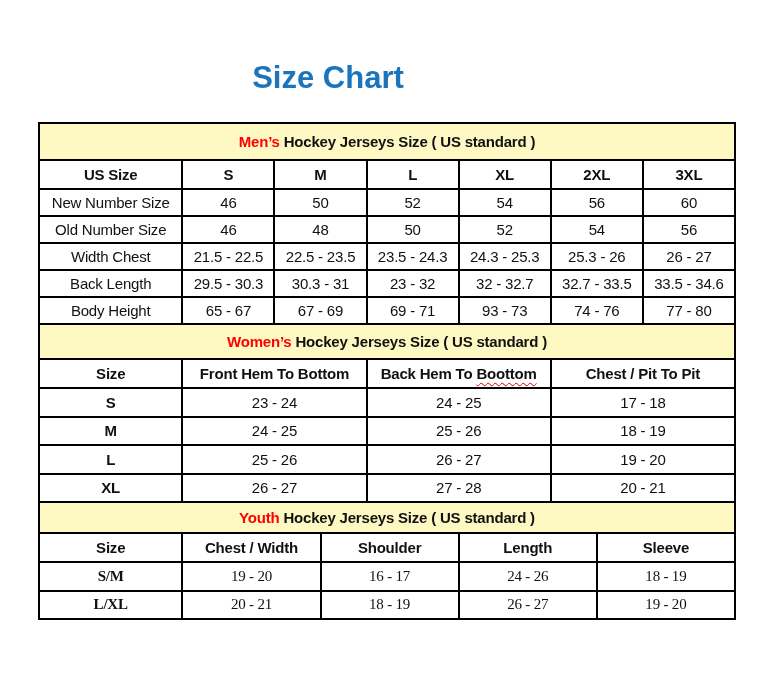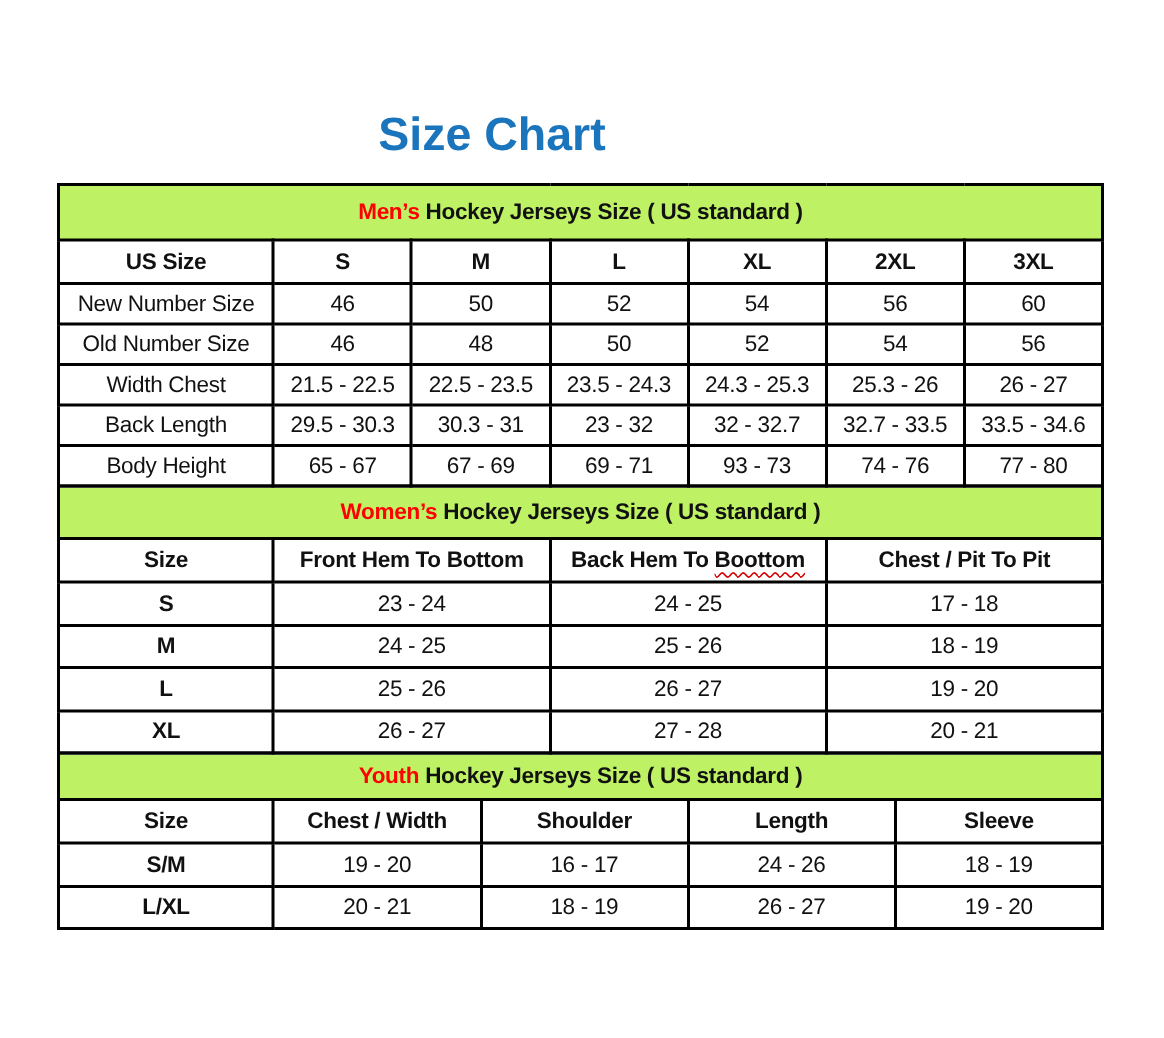--- a/index.html
+++ b/index.html
@@ -6,21 +6,21 @@
   body {
     width: 776px; height: 692px;
     background: #ffffff;
     font-family: "Liberation Sans", "DejaVu Sans", sans-serif;
     color: #111111;
     position: relative;
     overflow: hidden;
   }
   .page-title {
     position: absolute;
-    top: 72px; left: 0; width: 656px;
+    top: 60px; left: 0; width: 656px;
     text-align: center;
     font-size: 31px;
     font-weight: 700;
     color: #1B75BC;
     margin: 0;
     letter-spacing: 0px;
   }
   .chart-wrap {
     position: absolute;
     left: 38px; top: 122px;
@@ -36,33 +36,33 @@
     border: 2px solid #000000;
     text-align: center;
     vertical-align: middle;
     padding: 1px 2px;
     font-size: 15px;
     letter-spacing: -0.2px;
     overflow: hidden;
     white-space: nowrap;
   }
   .band-cell {
-    background: #bef264;
+    background: #fef9c3;
     font-weight: 700;
     font-size: 16.5px;
     letter-spacing: 0;
   }
   .band-highlight { color: #FF0000; }
   .t-mens  .band-cell { height: 33px; }
   .t-womens .band-cell { height: 31px; }
   .t-youth .band-cell { height: 27px; }
   .hrow th { font-weight: 700; height: 25px; }
   .t-mens  .drow td { height: 23px; }
   .t-womens .drow td { height: 24.5px; }
-  .t-youth .drow td { height: 24.5px; }
+  .t-youth .drow td { height: 24.5px; font-family: Liberation Serif, serif; }
   td.lbl-plain { font-weight: 400; }
   td.lbl-bold  { font-weight: 700; }
   .misspelled {
     text-decoration: underline;
     text-decoration-style: wavy;
     text-decoration-color: #d40000;
     text-decoration-thickness: 1px;
     text-underline-offset: 3px;
   }
 </style>

